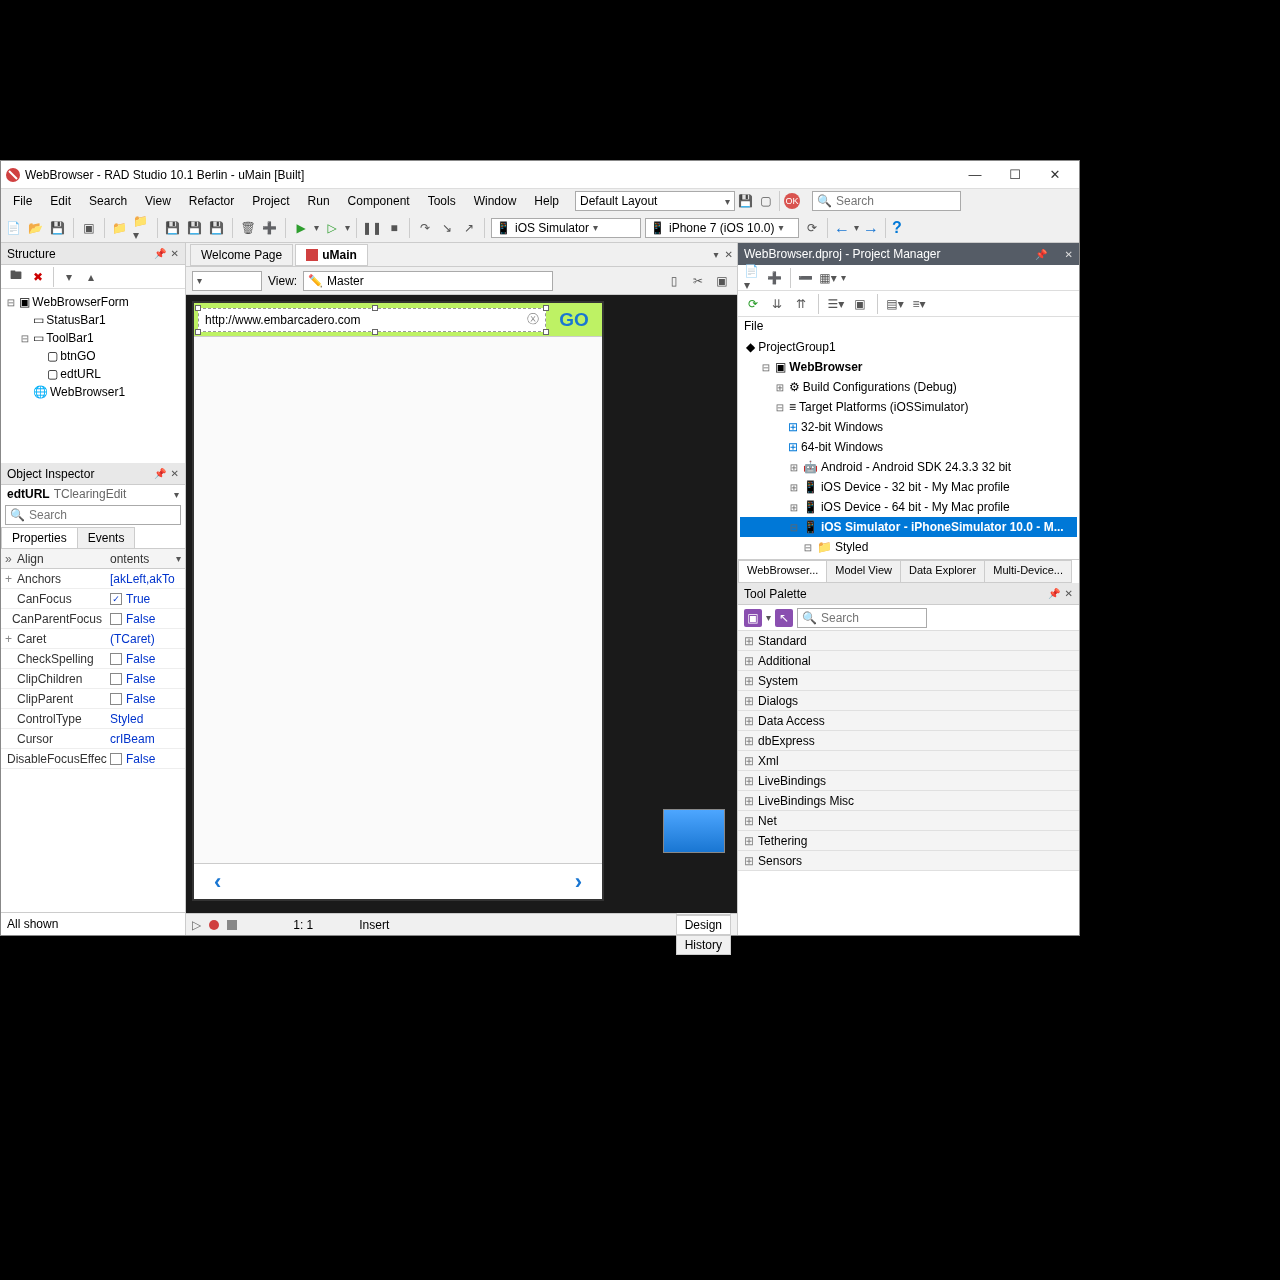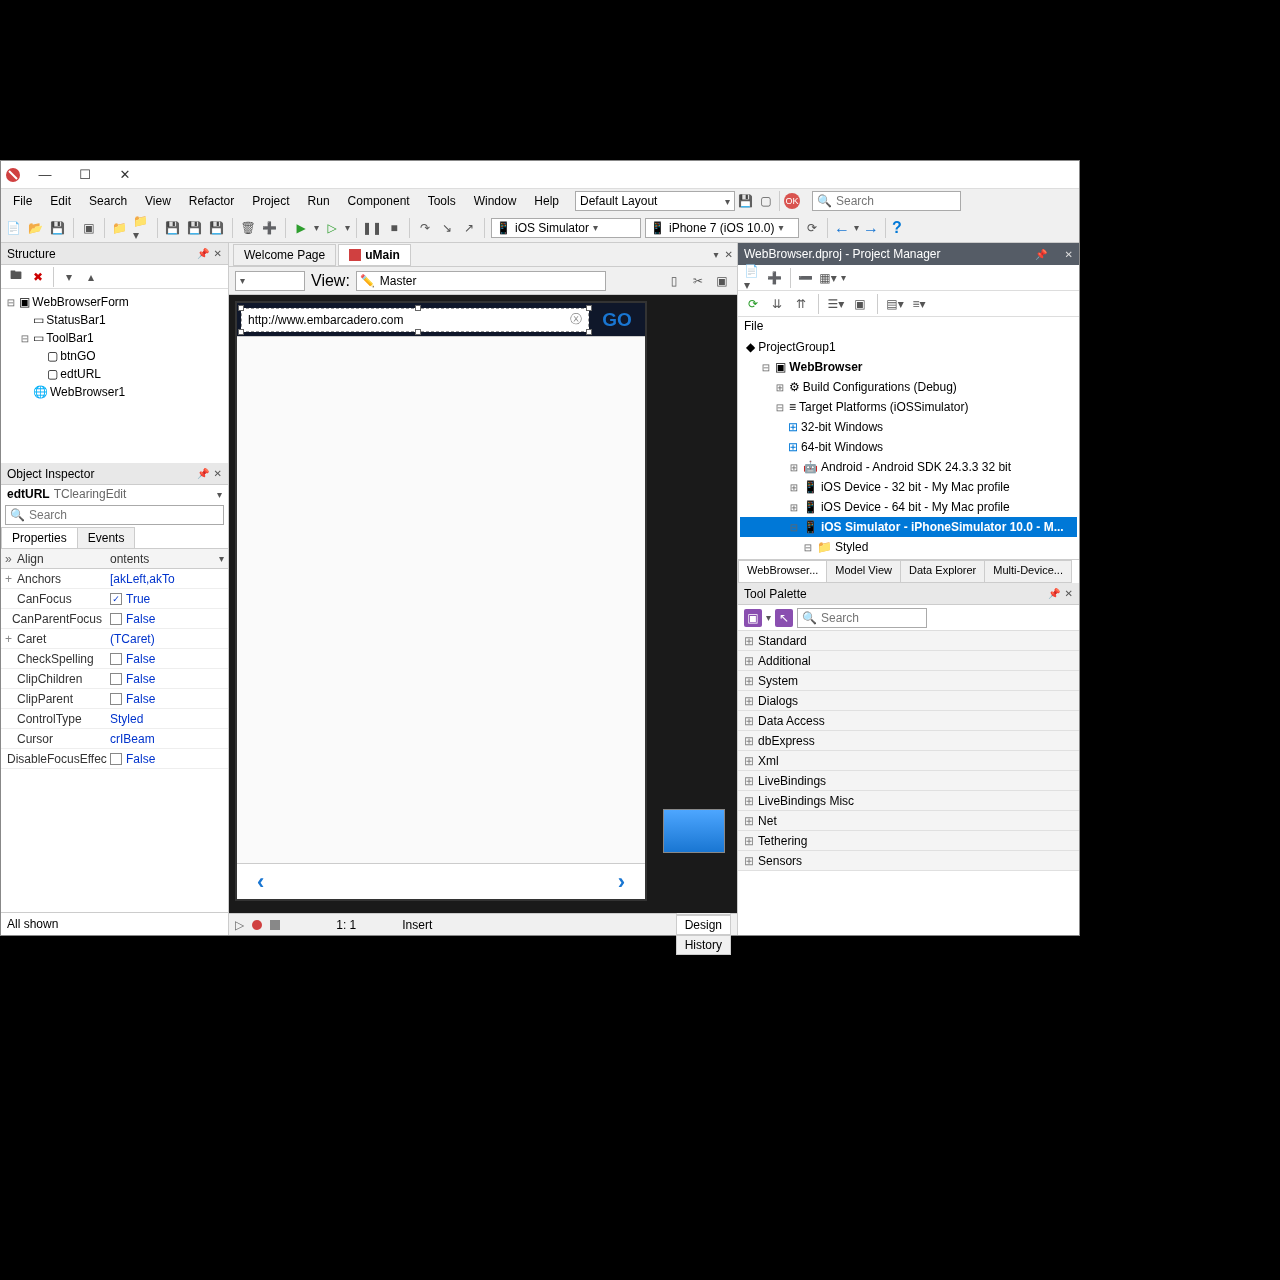--- a/index.html
+++ b/index.html
@@ -17,21 +17,21 @@
 .tbicon.red { background: #d9534f; border-radius: 50%; color: #fff; font-size: 9px; width: 16px; height: 16px; }
 .searchbox { display: flex; align-items: center; border: 1px solid #aaa; background: #fff; height: 20px; padding: 0 4px; gap: 4px; }
 .searchbox input { border: none; outline: none; font-size: 12px; width: 120px; }
 .maintoolbar { height: 30px; background: #f0f0f0; display: flex; align-items: center; padding: 0 4px; gap: 4px; border-bottom: 1px solid #ccc; }
 .sep { width: 1px; height: 20px; background: #ccc; margin: 0 2px; }
 .targetsel { height: 20px; border: 1px solid #aaa; background: #fff; padding: 0 4px; display: flex; align-items: center; gap: 4px; }
 .arrow { font-size: 16px; font-weight: bold; }
 .arrow.blue { color: #1976d2; }
 .helpicon { color: #0078d7; font-size: 16px; font-weight: bold; }
 .content { display: flex; height: calc(100% - 82px); }
-.leftcol { width: 228px; display: flex; flex-direction: column; border-right: 1px solid #ccc; }
+.leftcol { width: 185px; display: flex; flex-direction: column; border-right: 1px solid #ccc; }
 .panelhdr { height: 22px; background: #e8e8e8; border-bottom: 1px solid #ccc; display: flex; align-items: center; padding: 0 6px; font-size: 12px; }
 .panelhdr .sp { flex: 1; }
 .pin { font-size: 10px; color: #555; margin-left: 4px; }
 .structure { flex: 0 0 220px; background: #fff; overflow: hidden; }
 .structtb { height: 24px; display: flex; align-items: center; gap: 4px; padding: 0 6px; border-bottom: 1px solid #ddd; }
 .tree { padding: 4px; font-size: 12px; }
 .tn { display: flex; align-items: center; height: 18px; gap: 2px; }
 .exp { width: 12px; text-align: center; color: #666; font-size: 10px; }
 .ind1 { padding-left: 14px; } .ind2 { padding-left: 28px; }
 .objinsp { flex: 1; background: #fff; display: flex; flex-direction: column; overflow: hidden; }
@@ -47,24 +47,24 @@
 .propval { flex: 1; padding: 2px 4px; display: flex; align-items: center; gap: 4px; color: #0033cc; }
 .propval .cb { width: 12px; height: 12px; border: 1px solid #888; display: inline-flex; align-items: center; justify-content: center; font-size: 9px; }
 .propgridhdr { display: flex; background: #f4f4f4; border-bottom: 1px solid #ccc; height: 20px; }
 .oibottom { padding: 4px 6px; font-size: 12px; border-top: 1px solid #ccc; }
 .centercol { flex: 1; display: flex; flex-direction: column; background: #f0f0f0; }
 .doctabs { height: 24px; display: flex; align-items: center; border-bottom: 1px solid #ccc; padding: 0 4px; gap: 2px; }
 .doctab { padding: 3px 10px; border: 1px solid #ccc; background: #f0f0f0; display: flex; align-items: center; gap: 4px; font-size: 12px; }
 .doctab.active { background: #fff; font-weight: bold; }
 .doctabicon { width: 12px; height: 12px; background: #d04040; }
 .viewbar { height: 28px; display: flex; align-items: center; gap: 6px; padding: 0 6px; border-bottom: 1px solid #ccc; }
-.viewlbl { font-size: 16px; }
+.viewlbl { font-size: 12px; }
 .designer { flex: 1; background: #1a1a1a; display: flex; align-items: flex-start; justify-content: flex-start; padding: 6px; position: relative; }
 .phone { width: 412px; height: 600px; background: #fff; border: 2px solid #333; display: flex; flex-direction: column; }
-.phonetop { height: 34px; background: #0f172a; border-bottom: 1px solid #ccc; display: flex; align-items: center; padding: 0 4px; gap: 4px; }
+.phonetop { height: 34px; background: #bef264; border-bottom: 1px solid #ccc; display: flex; align-items: center; padding: 0 4px; gap: 4px; }
 .urledit { flex: 1; height: 24px; border: 1px dashed #999; background: #fff; display: flex; align-items: center; padding: 0 6px; position: relative; }
 .handle { width: 6px; height: 6px; border: 1px solid #666; background: #fff; position: absolute; }
 .gobtn { width: 48px; color: #1976d2; font-weight: bold; font-size: 19px; text-align: center; }
 .phonemid { flex: 1; background: #fafafa; background-image: radial-gradient(#bbb 0.5px, transparent 0.5px); background-size: 8px 8px; }
 .phonebot { height: 36px; border-top: 1px solid #ccc; display: flex; align-items: center; justify-content: space-between; padding: 0 20px; }
 .navarrow { color: #1976d2; font-size: 22px; font-weight: bold; }
 .preview { position: absolute; right: 12px; bottom: 60px; width: 62px; height: 44px; border: 1px solid #888; background: linear-gradient(#4da6ff, #1976d2); }
 .statusbar { height: 22px; border-top: 1px solid #ccc; display: flex; align-items: center; padding: 0 6px; gap: 8px; font-size: 12px; }
 .statusbar .smtabs { margin-left: auto; display: flex; flex-direction: column; }
 .smtab { padding: 2px 8px; border: 1px solid #ccc; background: #f0f0f0; }
@@ -96,20 +96,21 @@
 
 <div class="app">
 
   <div class="titlebar">
     <span class="icon">
       <svg width="16" height="16">
           <circle cx="8" cy="8" r="7" fill="#d04040"></circle>
           <path d="M4 4 L12 12" stroke="#fff" stroke-width="2"></path>
         </svg>
     </span>
+    <span class="title">WebBrowser - RAD Studio 10.1 Berlin - uMain [Built]</span>
     <div class="winbtn">—</div>
     <div class="winbtn">☐</div>
     <div class="winbtn close">✕</div>
   </div>
 
   <div class="menubar">
     <span class="menuitem">File</span>
     <span class="menuitem">Edit</span>
     <span class="menuitem">Search</span>
     <span class="menuitem">View</span>

